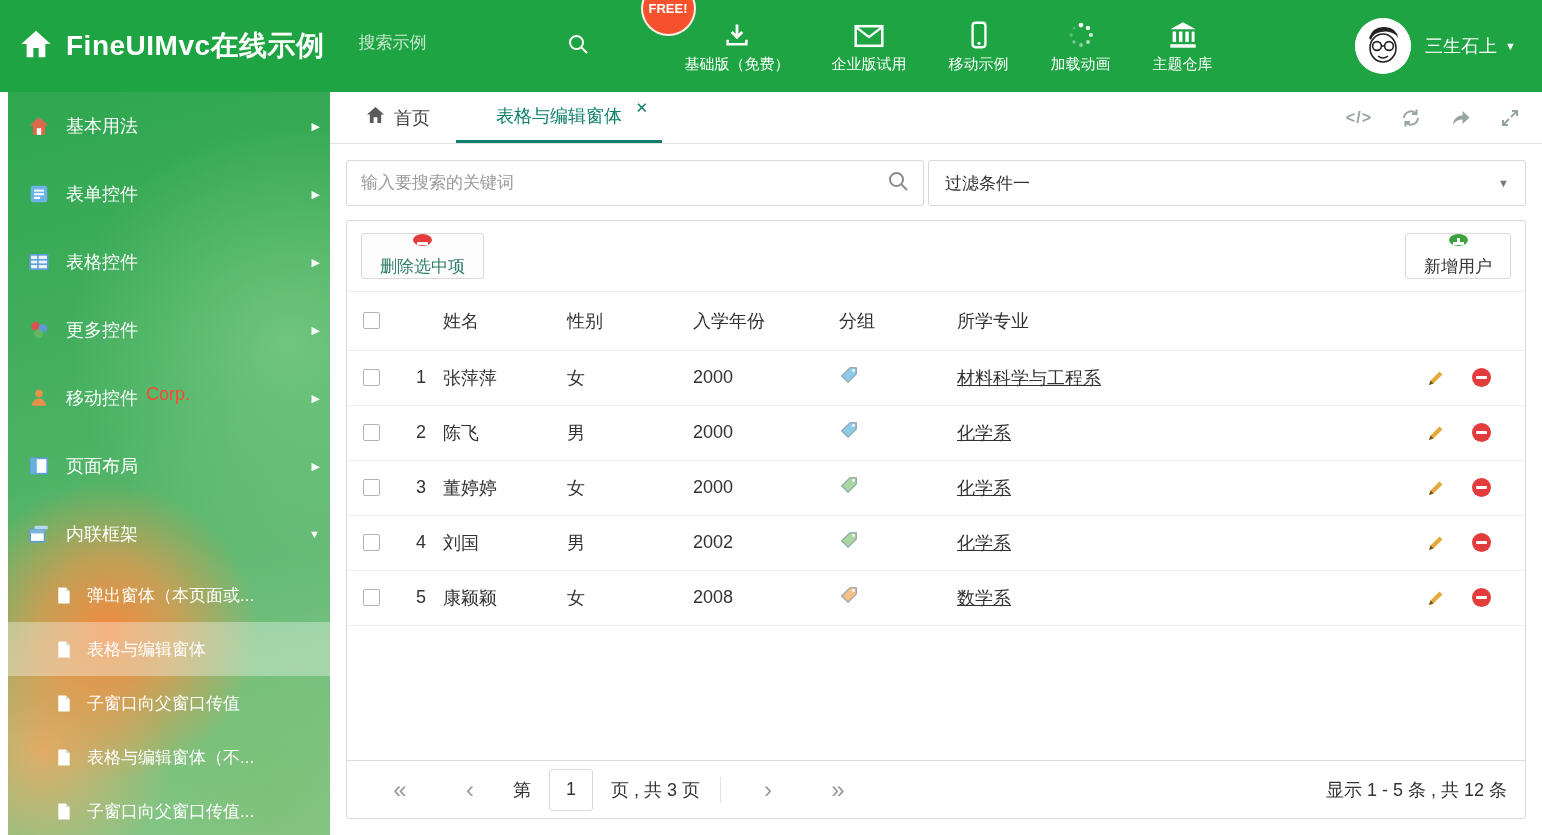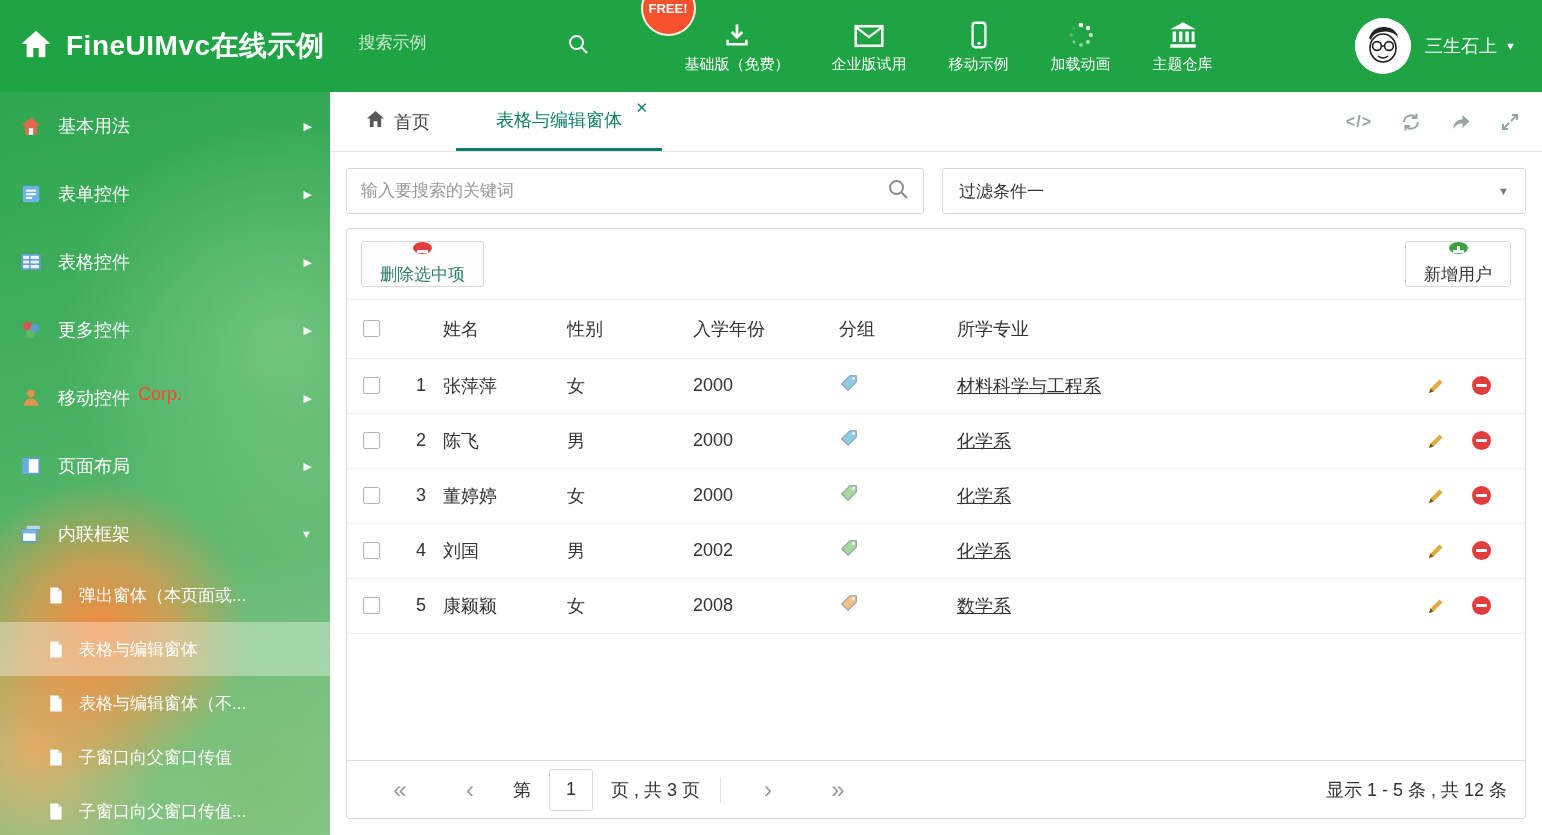--- a/index.html
+++ b/index.html
@@ -21,49 +21,49 @@
   .hdr-nav-item .nicon { height:30px; display:flex; align-items:flex-end; }
   .free-badge { position:absolute; left:-44px; top:-38px; width:55px; height:55px; border-radius:50%;
     background:#f4512c; border:2px solid rgba(255,255,255,0.9); display:flex; align-items:center; justify-content:center;
     font-size:13px; font-weight:bold; color:#fff; z-index:6; }
   .hdr-right { margin-left:auto; display:flex; align-items:center; gap:14px; padding-right:26px; }
   .avatar { width:56px; height:56px; border-radius:50%; background:#fff; overflow:hidden; flex:0 0 auto; }
   .username { font-size:18px; display:flex; align-items:center; gap:8px; cursor:pointer; }
   .caret-down { font-size:11px; }
 
   
-  .sidebar { position:absolute; top:92px; left:0; width:330px; bottom:0; overflow:hidden; color:#fff;
+  .sidebar { position:absolute; top:92px; left:8px; width:330px; bottom:0; overflow:hidden; color:#fff;
     background:
       radial-gradient(circle at 100px 540px, rgba(248,136,60,0.95) 0, rgba(248,146,70,0.65) 70px, rgba(248,150,80,0) 150px),
       radial-gradient(circle at 35px 660px, rgba(250,170,100,0.8) 0, rgba(250,170,100,0) 130px),
       radial-gradient(circle at 260px 700px, rgba(120,190,110,0.6) 0, rgba(120,190,110,0) 180px),
       radial-gradient(circle at 280px 250px, rgba(190,235,180,0.35) 0, rgba(190,235,180,0) 220px),
       linear-gradient(165deg,#2ea64f 0%,#4bb264 45%,#72bf7d 75%,#8cc98f 100%); }
   .side-item { height:68px; display:flex; align-items:center; padding:0 18px 0 20px; cursor:pointer; font-size:18px; }
   .side-item .sicon { width:22px; height:22px; margin-right:16px; flex:0 0 auto; }
   .side-item .arrow { margin-left:auto; font-size:11px; opacity:0.95; }
   .side-badge { color:#ff4633; font-size:18px; margin-left:8px; margin-top:-8px; }
   .side-sub { height:54px; display:flex; align-items:center; padding-left:46px; font-size:17px; cursor:pointer; }
   .side-sub .sicon { width:19px; height:19px; margin-right:14px; flex:0 0 auto; }
   .side-sub.selected { background:rgba(255,255,255,0.35); }
 
   
   .main { position:absolute; top:92px; left:330px; right:0; bottom:0; background:#fff; display:flex; flex-direction:column; }
 
-  .tabbar { height:60px; border-bottom:1px solid #e4e4e4; display:flex; align-items:stretch; position:relative; flex:0 0 auto; }
+  .tabbar { height:52px; border-bottom:1px solid #e4e4e4; display:flex; align-items:stretch; position:relative; flex:0 0 auto; }
   .tab-home { display:flex; align-items:center; gap:9px; padding:0 26px; margin-left:10px; font-size:18px; color:#444; cursor:pointer; }
   .tab-active { position:relative; display:flex; align-items:center; justify-content:center; padding:0 40px;
     font-size:18px; color:#0d7f68; border-bottom:3px solid #0d7f68; cursor:pointer; }
   .tab-close { position:absolute; top:8px; right:14px; font-size:15px; font-weight:bold; color:#0d7f68; line-height:1; cursor:pointer; }
   .tab-tools { position:absolute; right:22px; top:0; height:100%; display:flex; align-items:center; gap:28px; color:#97a5a0; }
   .tab-tools .ticon { cursor:pointer; display:flex; align-items:center; }
   .code-glyph { font-size:16px; font-weight:bold; letter-spacing:1px; }
 
   .content { flex:1; padding:16px; display:flex; flex-direction:column; min-height:0; }
-  .filter-row { display:flex; gap:18px; margin-bottom:14px; flex:0 0 auto; }
+  .filter-row { display:flex; gap:4px; margin-bottom:14px; flex:0 0 auto; }
   .search-box { flex:0 0 578px; height:46px; border:1px solid #d9d9d9; border-radius:3px; display:flex; align-items:center; padding:0 14px; }
   .search-box input { flex:1; border:none; outline:none; font-size:17px; color:#333;
     font-family:"Liberation Sans","DejaVu Sans",sans-serif; }
   .search-box input::placeholder { color:#9a9a9a; }
   .filter-select { flex:1; height:46px; border:1px solid #d9d9d9; border-radius:3px; display:flex; align-items:center;
     justify-content:space-between; padding:0 16px; font-size:17px; color:#333; cursor:pointer; }
   .filter-select .caret-down { color:#777; }
 
   .grid-panel { flex:1; border:1px solid #d9d9d9; border-radius:3px; display:flex; flex-direction:column; min-height:0; overflow:hidden; }
   .grid-toolbar { padding:12px 14px; display:flex; justify-content:space-between; align-items:center; border-bottom:1px solid #ececec; flex:0 0 auto; }
@@ -303,30 +303,30 @@
       </span>
       <span>表格与编辑窗体</span>
     </div>
     <div class="side-sub">
       <span class="sicon">
         <svg width="19" height="19" viewBox="0 0 20 20">
             <path d="M4.5 1.5 h8 l4 4 v13 h-12 z" fill="#fff"></path>
             <path d="M12.5 1.5 l4 4 h-4 z" fill="#cfe3cf"></path>
           </svg>
       </span>
-      <span>表格与编辑窗体（不...</span>
+      <span>子窗口向父窗口传值</span>
     </div>
     <div class="side-sub">
       <span class="sicon">
         <svg width="19" height="19" viewBox="0 0 20 20">
             <path d="M4.5 1.5 h8 l4 4 v13 h-12 z" fill="#fff"></path>
             <path d="M12.5 1.5 l4 4 h-4 z" fill="#cfe3cf"></path>
           </svg>
       </span>
-      <span>子窗口向父窗口传值</span>
+      <span>表格与编辑窗体（不...</span>
     </div>
     <div class="side-sub">
       <span class="sicon">
         <svg width="19" height="19" viewBox="0 0 20 20">
             <path d="M4.5 1.5 h8 l4 4 v13 h-12 z" fill="#fff"></path>
             <path d="M12.5 1.5 l4 4 h-4 z" fill="#cfe3cf"></path>
           </svg>
       </span>
       <span>子窗口向父窗口传值...</span>
     </div>

